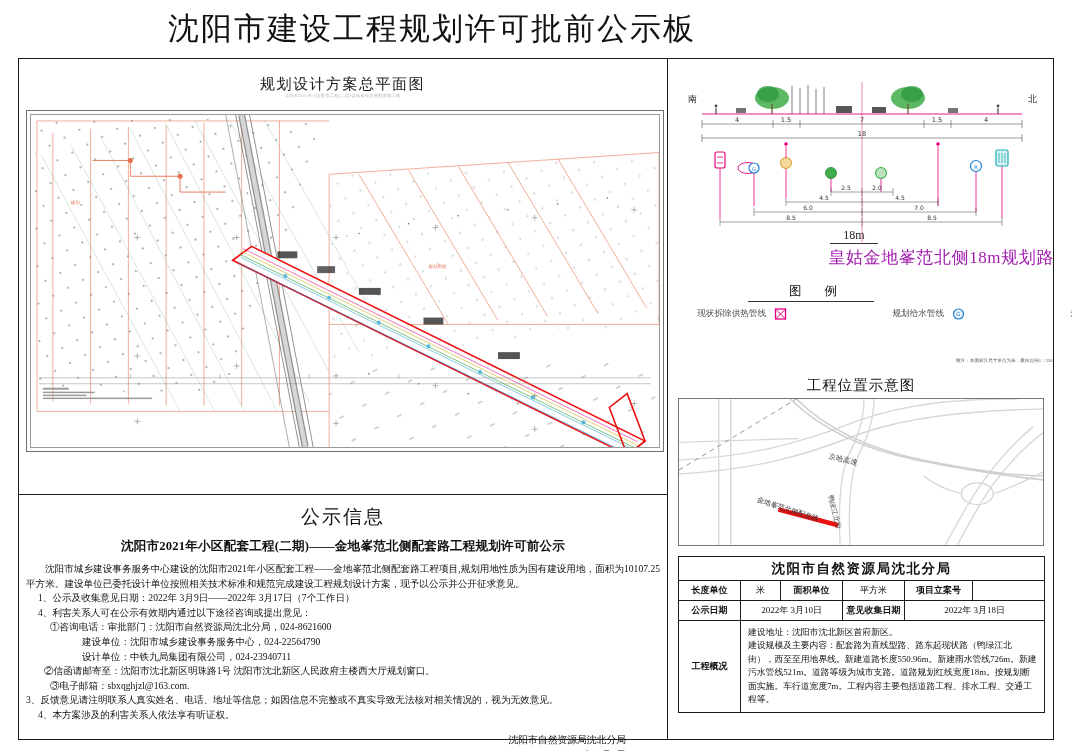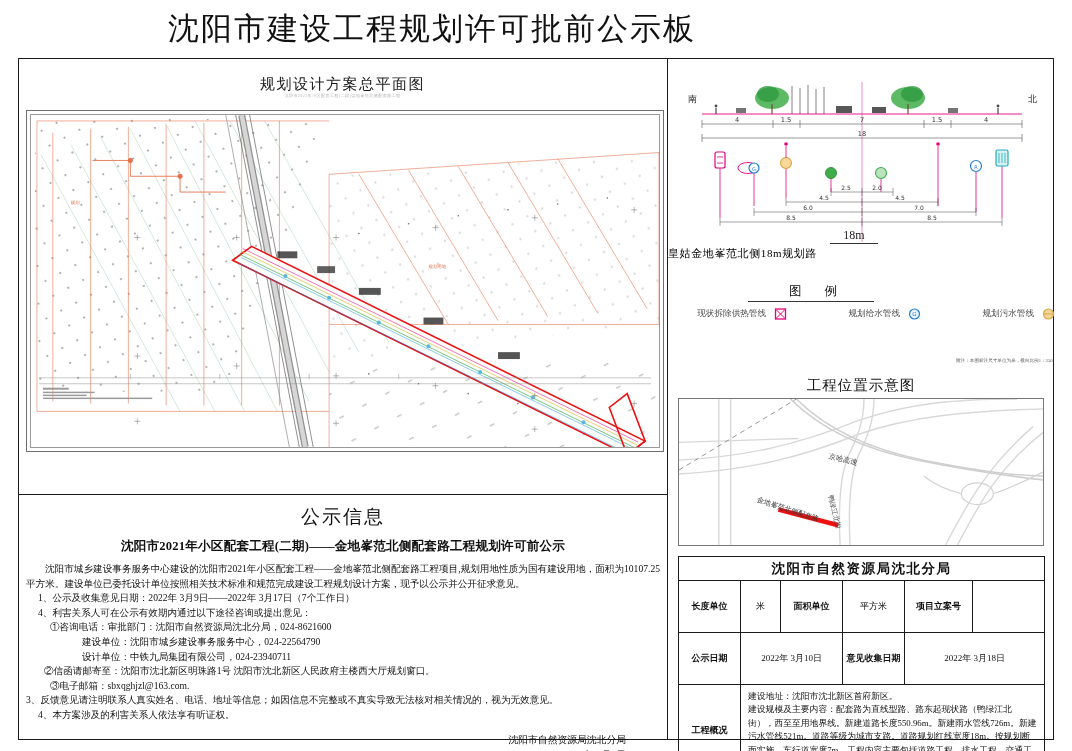--- a/index.html
+++ b/index.html
@@ -157,24 +157,24 @@
     width: 372px;
     text-align: center;
     font-size: 12px;
     color: #222;
   }
   .dim18 span { border-bottom: 1.1px solid #333; padding: 0 13px 1px 13px; }
   .xsec-title {
     position: absolute;
     left: 0; top: 188px;
     width: 386px;
-    text-align: left;
-    font-size: 11px;
+    text-align: right;
+    font-size: 17px;
     letter-spacing: .6px;
-    color: #000000;
+    color: #a21caf;
   }
   
   .legend-title {
     position: absolute;
     left: 20px; top: 225px;
     width: 260px;
     text-align: center;
     font-size: 12.5px;
     letter-spacing: 10px;
     color: #111;
@@ -186,20 +186,21 @@
     border-top: 1px solid #333;
   }
   .legend-grid {
     position: absolute;
     left: 14px; top: 248px;
     width: 268px;
     display: grid;
     grid-template-columns: 134px 134px;
     grid-auto-rows: 15px;
     grid-auto-flow: column;
+    gap: 44px;
   }
   .leg-item { display: flex; align-items: center; justify-content: flex-start; }
   .leg-label {
     font-size: 8.6px;
     color: #4a4a4a;
     white-space: nowrap;
     width: 84px;
     text-align: right;
     padding-right: 7px;
   }
@@ -238,21 +239,21 @@
   .info-table {
     position: absolute;
     left: 10px; top: 498px;
     width: 366px;
     border-collapse: collapse;
     table-layout: fixed;
   }
   .info-table td {
     border: 1px solid #1b1b1b;
     font-size: 9px;
-    padding: 19px 2px;
+    padding: 3px 2px;
     text-align: center;
     vertical-align: middle;
     color: #111;
     line-height: 13px;
   }
   .info-table td.hdr {
     font-size: 13.5px;
     font-weight: bold;
     letter-spacing: 1.5px;
     padding: 5px 2px;

